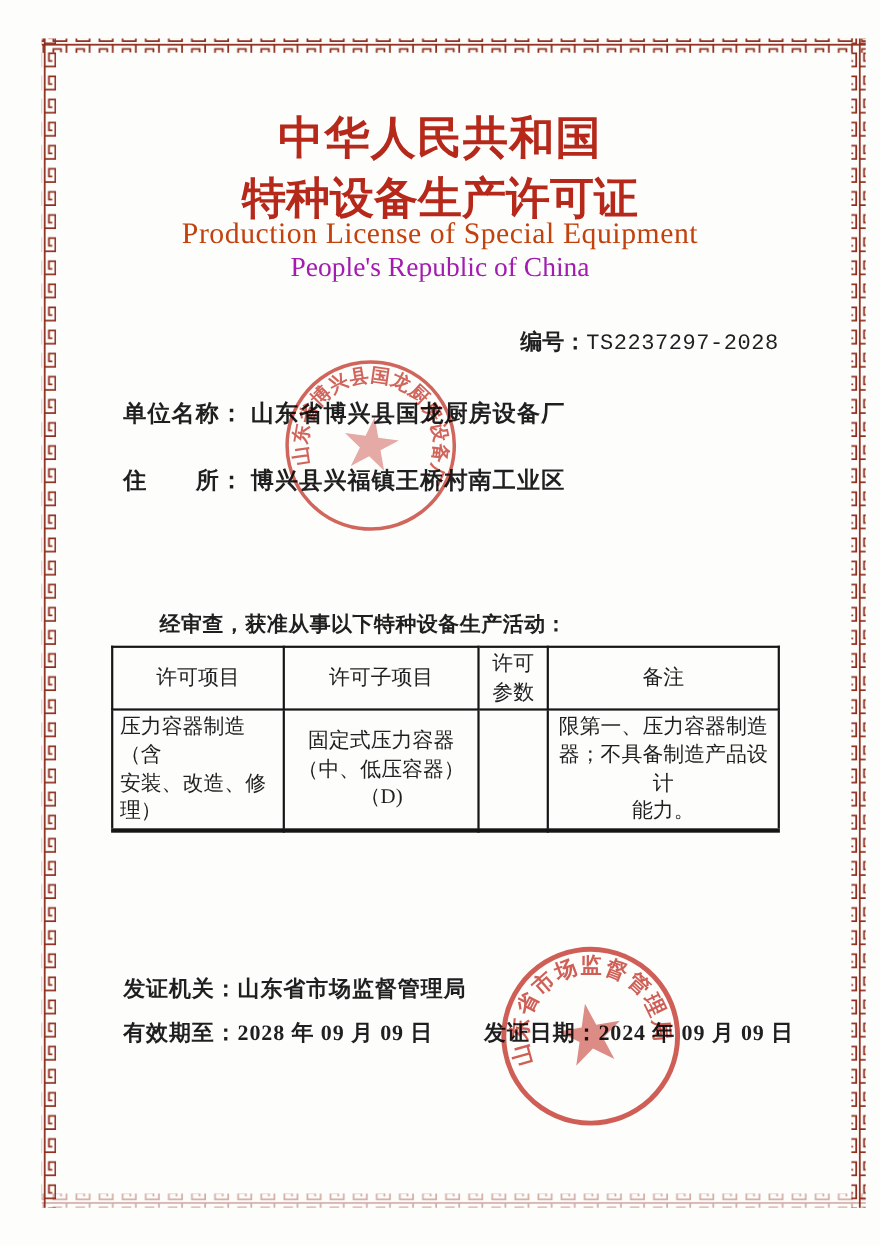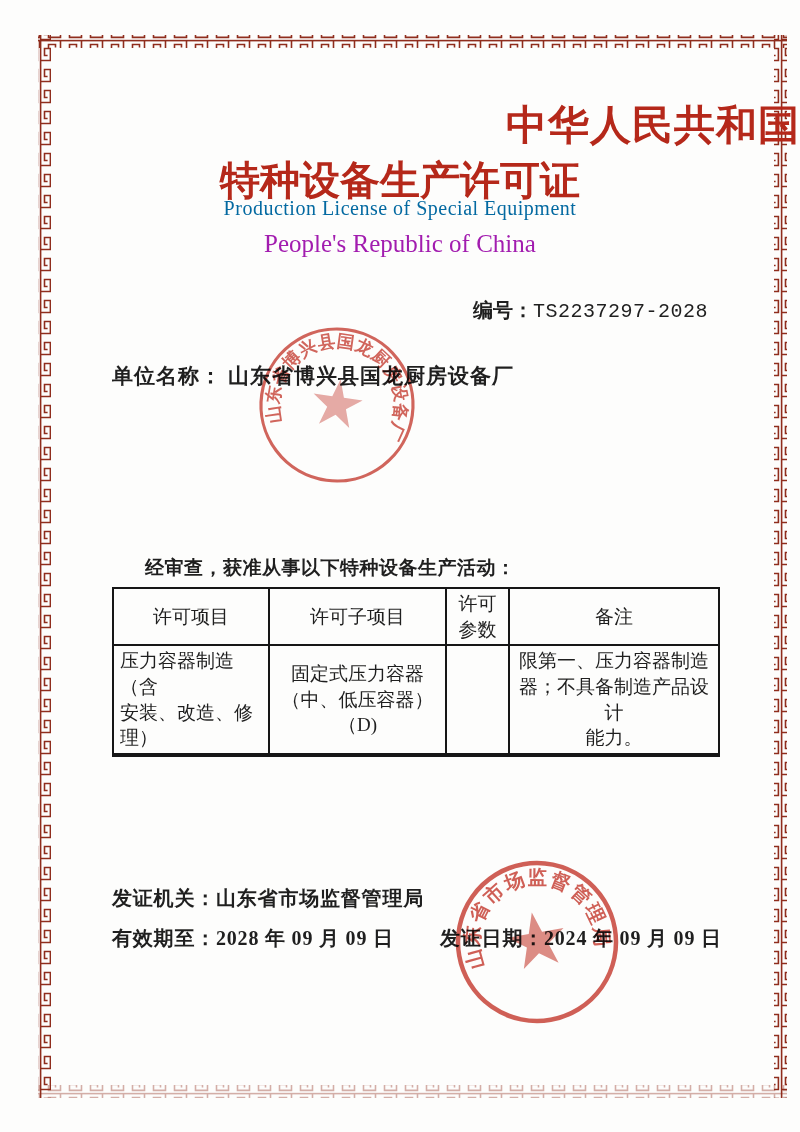--- a/index.html
+++ b/index.html
@@ -21,39 +21,39 @@
     position: absolute;
     left: 0; top: 0;
     width: 800px; height: 1132px;
     pointer-events: none;
     z-index: 1;
   }
   
   .title-cn1 {
     position: absolute; left: 0; top: 98; width: 800px;
     top: 98px;
-    text-align: right;
+    text-align: center;
     font-size: 41px; font-weight: 700;
     letter-spacing: 1px;
     color: #b5281a;
     z-index: 2;
   }
   .title-cn2 {
     position: absolute; left: 0; top: 153px; width: 800px;
     text-align: center;
     font-size: 40px; font-weight: 700;
     letter-spacing: 0px;
     color: #b5281a;
     z-index: 2;
   }
   .title-en1 {
     position: absolute; left: 0; top: 197px; width: 800px;
     text-align: center;
-    font-size: 20px; font-weight: 400;
-    color: #0369a1;
+    font-size: 27px; font-weight: 400;
+    color: #c2410c;
     letter-spacing: 0.5px;
     z-index: 2;
   }
   .title-en2 {
     position: absolute; left: 0; top: 230px; width: 800px;
     text-align: center;
     font-size: 25px; font-weight: 400;
     color: #a21caf;
     z-index: 2;
   }
@@ -83,21 +83,21 @@
   .field .label { margin-right: 6px; }
   
   .intro {
     position: absolute; left: 145px; top: 555px;
     font-size: 19px; font-weight: 600;
     letter-spacing: 0.5px;
     z-index: 2;
   }
   
   .license-table {
-    position: absolute; left: 112px; top: 587px;
+    position: absolute; left: 101px; top: 587px;
     width: 606px;
     border-collapse: collapse;
     table-layout: fixed;
     z-index: 2;
     font-size: 19px;
   }
   .license-table col.c1 { width: 156px; }
   .license-table col.c2 { width: 177px; }
   .license-table col.c3 { width: 63px; }
   .license-table col.c4 { width: 210px; }
@@ -169,20 +169,23 @@
   <div class="title-cn2">特种设备生产许可证</div>
   <div class="title-en1">Production License of Special Equipment</div>
   <div class="title-en2">People's Republic of China</div>
 
   <div class="license-line">
     <span>编号：</span><span class="num">TS2237297-2028</span>
   </div>
 
   <div class="field field-unit">
     <span class="label">单位名称：</span><span>山东省博兴县国龙厨房设备厂</span>
+  </div>
+  <div class="field field-residence">
+    <span class="label">住　　所：</span><span>博兴县兴福镇王桥村南工业区</span>
   </div>
 
   <div class="intro">经审查，获准从事以下特种设备生产活动：</div>
 
   <table class="license-table">
     <colgroup>
         <col class="c1">
         <col class="c2">
         <col class="c3">
         <col class="c4">

